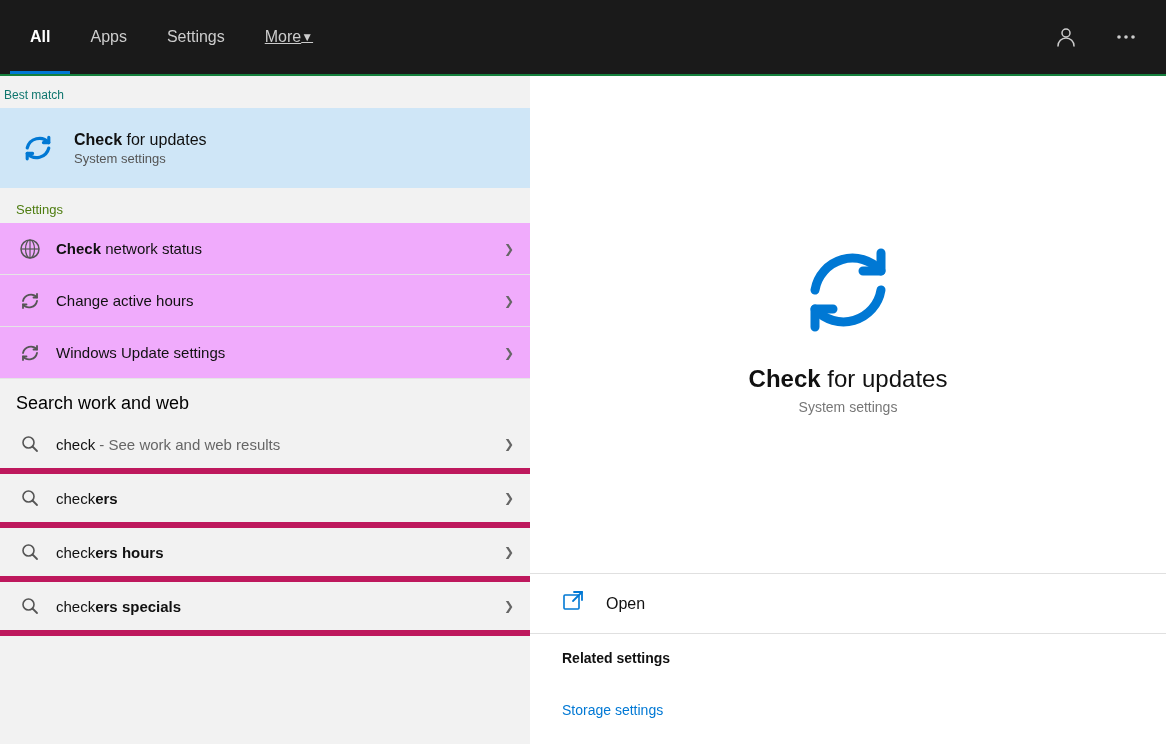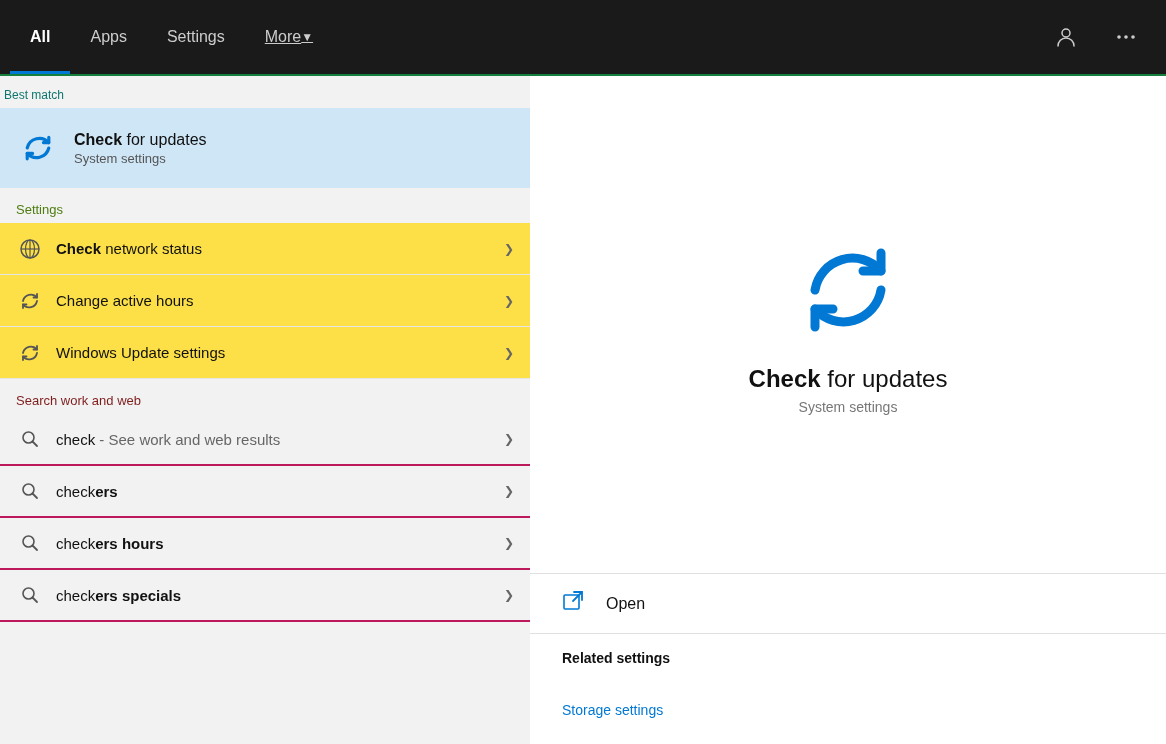--- a/index.html
+++ b/index.html
@@ -137,21 +137,21 @@
       color: #4d7c0f;
       padding: 14px 16px 6px 16px;
       font-weight: 400;
     }
 
     .list-item {
       display: flex;
       align-items: center;
       padding: 10px 16px;
       cursor: pointer;
-      background: #fde047;
+      background: #f0abfc;
       min-height: 52px;
       border-bottom: 1px solid #e5e5e5;
     }
     .list-item-icon {
       width: 28px;
       height: 28px;
       display: flex;
       align-items: center;
       justify-content: center;
       margin-right: 12px;
@@ -163,34 +163,34 @@
       color: #111;
     }
     .list-item-text strong { font-weight: 700; }
     .list-item-chevron {
       color: #666;
       font-size: 12px;
     }
 
     
     .search-web-label {
-      font-size: 13px;
-      color: #7f1d1d;
+      font-size: 18px;
+      color: #000000;
       padding: 14px 16px 6px 16px;
       font-weight: 400;
     }
 
     .web-item {
       display: flex;
       align-items: center;
       padding: 10px 16px;
       cursor: pointer;
       background: #f2f2f2;
       min-height: 52px;
-      border-bottom: 2px solid #be185d;
+      border-bottom: 6px solid #be185d;
     }
     .web-item-icon {
       width: 28px;
       height: 28px;
       display: flex;
       align-items: center;
       justify-content: center;
       margin-right: 12px;
       flex-shrink: 0;
       color: #555;

